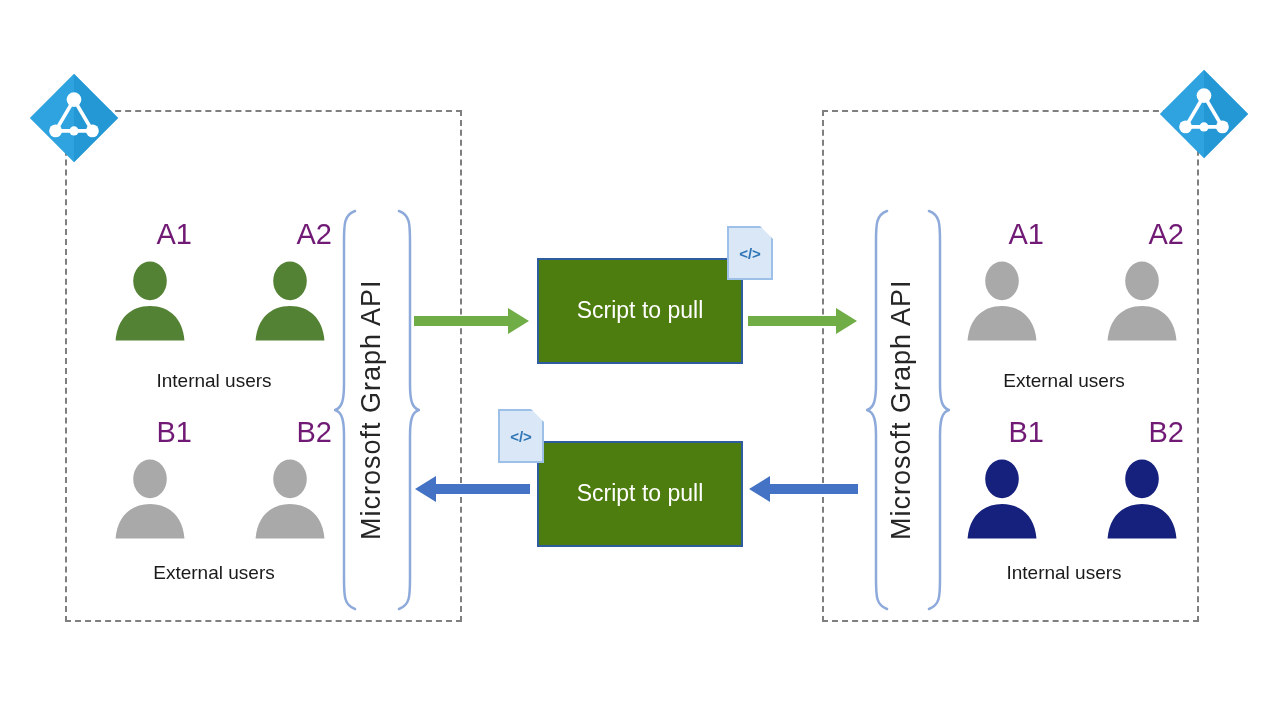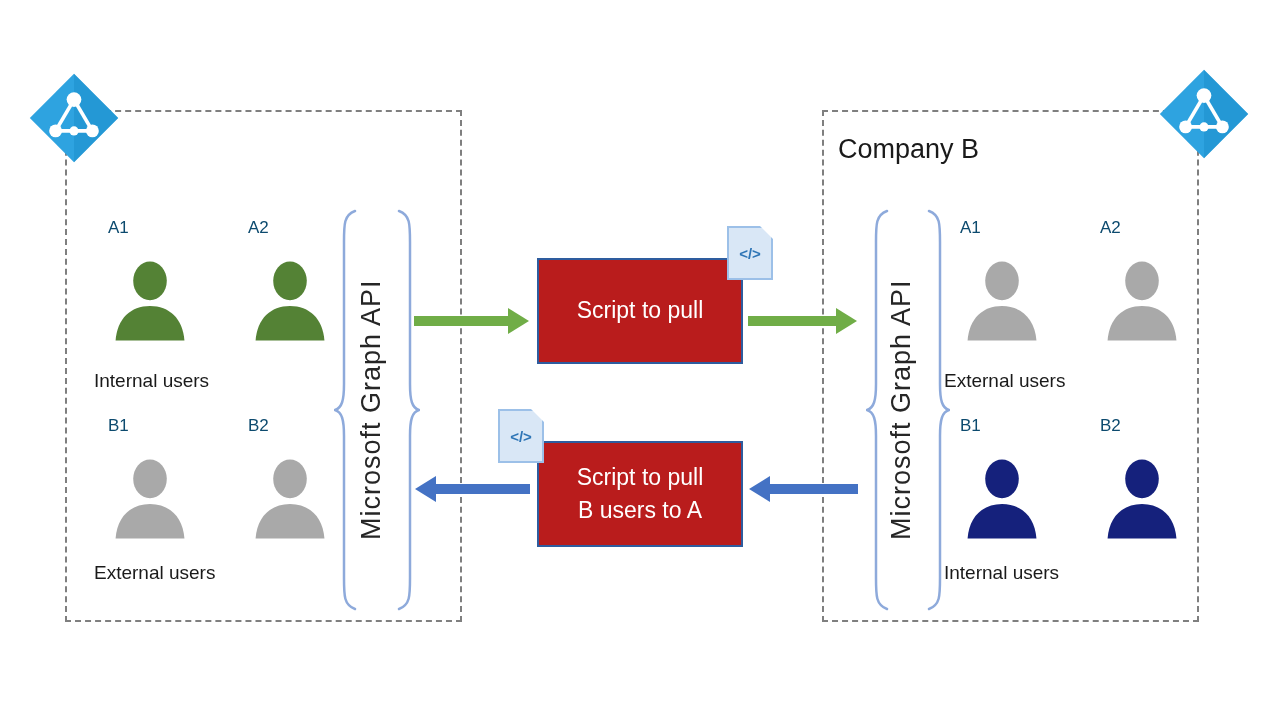--- a/index.html
+++ b/index.html
@@ -13,44 +13,44 @@
 
   .company-title{position:absolute;font-size:27px;color:#1a1a1a;white-space:nowrap;}
 
   
   .person{position:absolute;width:84px;height:102px;}
   .person svg{width:100%;height:100%;}
   .person.green svg *{fill:#548235;}
   .person.gray  svg *{fill:#a9a9a9;}
   .person.navy  svg *{fill:#15217c;}
 
-  .user-label{position:absolute;width:84px;text-align:left;font-size:17px;color:#0c4a6e;}
-  .group-caption{position:absolute;width:240px;font-size:19px;color:#1a1a1a;}
+  .user-label{position:absolute;width:84px;text-align:right;font-size:29px;color:#701a75;}
+  .group-caption{position:absolute;width:240px;text-align:center;font-size:19px;color:#1a1a1a;}
 
   
   .brace{position:absolute;width:24px;height:404px;}
   .brace svg{width:100%;height:100%;}
   .brace.flip svg{transform:scaleX(-1);}
   .vtext{position:absolute;height:404px;width:40px;writing-mode:vertical-rl;transform:rotate(180deg);
          text-align:center;font-size:27px;color:#262626;letter-spacing:1px;}
 
   
   .arrow{position:absolute;height:10px;}
   .arrow.green{background:#70ad47;}
   .arrow.blue{background:#4472c4;}
   .arrow.right::after{content:'';position:absolute;right:-21px;top:-8px;width:0;height:0;
       border-left:21px solid;border-top:13px solid transparent;border-bottom:13px solid transparent;}
   .arrow.green.right::after{border-left-color:#70ad47;}
   .arrow.left::before{content:'';position:absolute;left:-21px;top:-8px;width:0;height:0;
       border-right:21px solid;border-top:13px solid transparent;border-bottom:13px solid transparent;}
   .arrow.blue.left::before{border-right-color:#4472c4;}
 
   
-  .script-box{position:absolute;left:537px;width:206px;height:106px;background:#b91c1c;
-      border:2px solid #2e5c9e;color:#fff;display:flex;flex-direction:column;align-items:center;
+  .script-box{position:absolute;left:537px;width:206px;height:106px;background:#4d7c0f;
+      border:2px solid #2e5c9e;color:#fff;display:flex;flex-direction:row;align-items:center;
       justify-content:center;font-size:23px;line-height:1.45;text-align:center;box-sizing:border-box;}
 
   
   .code-icon{position:absolute;width:46px;height:54px;background:#d9e7f6;border:2px solid #9cc0e8;
       box-sizing:border-box;z-index:5;display:flex;align-items:center;justify-content:center;
       font-size:15px;font-weight:bold;color:#2e75b6;}
   .code-icon::after{content:'';position:absolute;top:-2px;right:-2px;width:0;height:0;
       border-top:13px solid #ffffff;border-left:13px solid transparent;}
 
   
@@ -58,21 +58,20 @@
   .azure-icon svg{width:100%;height:100%;}
 </style>
 </head>
 <body>
 
 <div class="canvas">
 
   <div class="company-box box-a"></div>
   <div class="company-box box-b"></div>
 
-  <div class="company-title" style="left:838px;top:134px;">Company B</div>
 
   <div class="azure-icon" style="left:28px;top:72px;">
     <svg viewBox="0 0 100 100">
       <polygon points="50,2 98,50 50,98 2,50" fill="#2ea3e0"></polygon>
       <polygon points="50,2 98,50 50,98" fill="#1d90cc" opacity="0.55"></polygon>
       <g stroke="#ffffff" stroke-width="4" fill="none">
         <line x1="50" y1="30" x2="30" y2="64"></line>
         <line x1="50" y1="30" x2="70" y2="64"></line>
         <line x1="30" y1="64" x2="70" y2="64"></line>
       </g>
@@ -145,21 +144,20 @@
   <div class="arrow green right" style="left:414px;top:316px;width:94px;"></div>
   <div class="arrow green right" style="left:748px;top:316px;width:88px;"></div>
   <div class="arrow blue left" style="left:770px;top:484px;width:88px;"></div>
   <div class="arrow blue left" style="left:436px;top:484px;width:94px;"></div>
 
   <div class="script-box" style="top:258px;">
     <div>Script to pull</div>
   </div>
   <div class="script-box" style="top:441px;">
     <div>Script to pull</div>
-    <div>B users to A</div>
   </div>
 
   <div class="code-icon" style="left:727px;top:226px;">
     <span>&lt;/&gt;</span>
   </div>
   <div class="code-icon" style="left:498px;top:409px;">
     <span>&lt;/&gt;</span>
   </div>
 
   <div class="brace flip" style="left:866px;top:208px;">

